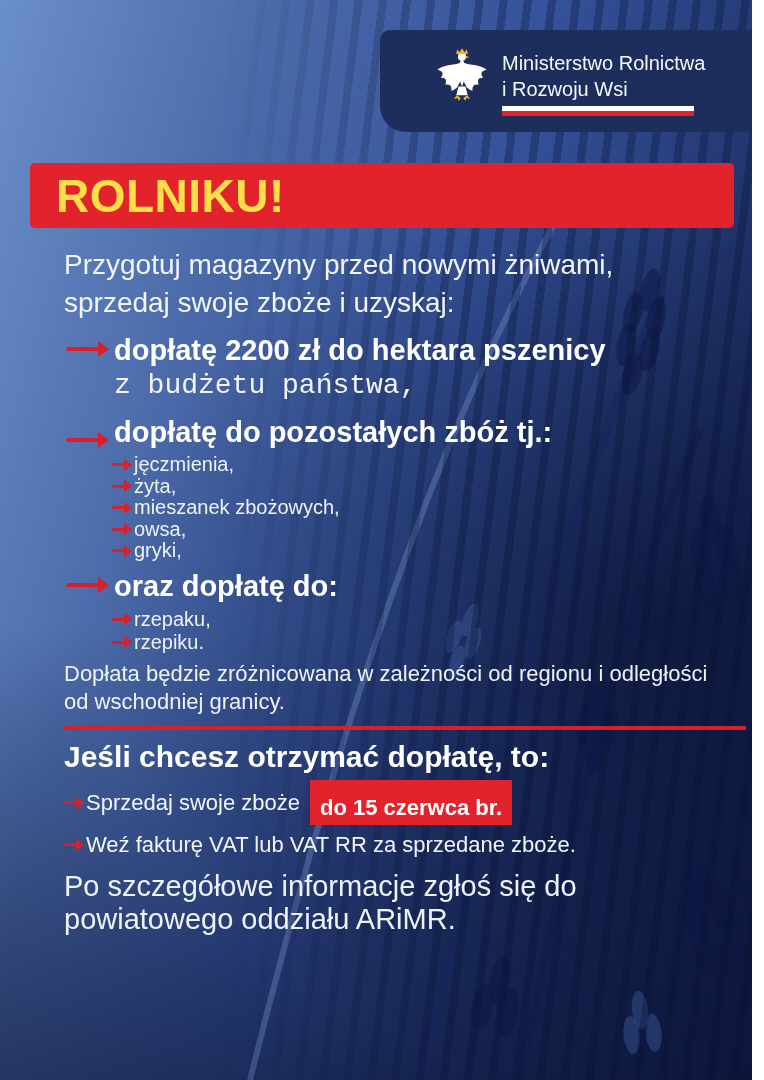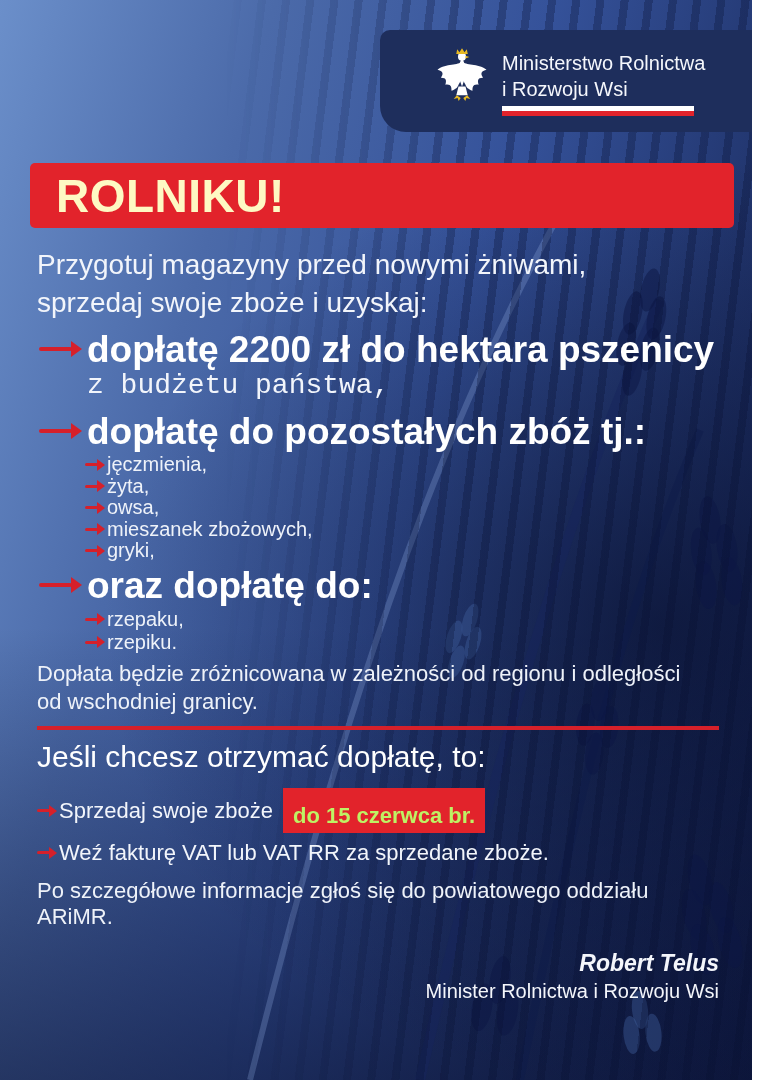--- a/index.html
+++ b/index.html
@@ -28,47 +28,47 @@
   .ministry{position:absolute;left:122px;top:20px;font-size:20px;line-height:26px;font-weight:400;color:#f5f7fc;}
   .flag{position:absolute;left:122px;top:76px;width:192px;}
   .flag .w{height:5px;background:#ffffff;}
   .flag .r{height:5px;background:#e2232b;}
 
   
   .banner{
     position:absolute;top:163px;left:30px;width:704px;height:65px;
     background:#e2232b;border-radius:5px;display:flex;align-items:center;
     padding-left:26px;box-sizing:border-box;
-    font-size:46px;font-weight:700;letter-spacing:.5px;color:#fef9c3;
-  }
-
-  .content{position:absolute;top:246px;left:37px;width:682px;}
+    font-size:46px;font-weight:700;letter-spacing:.5px;color:#fde047;
+  }
+
+  .content{position:absolute;top:246px;left:64px;width:682px;}
   .intro{font-size:28px;line-height:38px;font-weight:400;margin:0 0 10px;color:#f2f5fb;}
 
   
   .barrow{position:relative;display:inline-block;flex:0 0 auto;width:33px;height:4px;background:#d6202a;border-radius:2px;margin:15px 15px 0 2px;}
   .barrow::after{content:"";position:absolute;right:-10px;top:-6px;border-left:11px solid #d6202a;border-top:8px solid transparent;border-bottom:8px solid transparent;}
   .sarrow{position:relative;display:inline-block;flex:0 0 auto;width:13px;height:3px;background:#d6202a;border-radius:1.5px;margin-right:9px;}
   .sarrow::after{content:"";position:absolute;right:-7px;top:-4.5px;border-left:8px solid #d6202a;border-top:6px solid transparent;border-bottom:6px solid transparent;}
 
-  .big-row{display:flex;align-items:flex-start;font-size:37px;font-weight:700;line-height:36px;color:#ffffff;}
+  .big-row{display:flex;align-items:flex-start;font-size:29px;font-weight:700;line-height:36px;color:#ffffff;}
   .b1-sub{margin:0 0 10px 50px;font-size:28px;font-weight:400;line-height:36px;color:#f2f5fb;font-family:Liberation Mono, monospace;}
-  .b2-head{margin-bottom:4px;}
+  .b2-head{margin-bottom:4px;align-items:center;}
   .sub-list{margin:0 0 4px 48px;}
   .sub-item{display:flex;align-items:center;height:21.5px;font-size:20px;color:#eef2f9;}
   .b3-head{margin:6px 0 4px;}
   .b3-list{margin-bottom:6px;}
   .b3-list .sub-item{height:23px;}
 
   .note{font-size:22px;line-height:28px;margin:4px 0 10px;font-weight:400;color:#eef2f9;}
   .rule{height:4px;background:#d6202a;margin:0 0 10px;}
-  .howto-heading{font-size:30px;font-weight:400;margin:0 0 20px;color:#ffffff;}
+  .howto-heading{font-size:30px;font-weight:700;margin:0 0 12px;color:#ffffff;}
   .step{display:flex;align-items:center;height:34px;margin-bottom:8px;font-size:22px;color:#f2f5fb;}
-  .highlight{background:#e2232b;color:#bef264;font-weight:700;padding:17px 10px 6px;margin-left:10px;line-height:1;}
-  .footnote{font-size:22px;margin:8px 0 0;color:#eef2f9;}
+  .highlight{background:#e2232b;color:#ffffff;font-weight:700;padding:17px 10px 6px;margin-left:10px;line-height:1;}
+  .footnote{font-size:29px;margin:8px 0 0;color:#eef2f9;}
   .signature{margin-top:18px;text-align:right;color:#f4f6fb;}
   .sig-name{font-size:23px;font-style:italic;font-weight:700;line-height:30px;}
   .sig-title{font-size:20px;line-height:27px;font-weight:400;}
 </style>
 </head>
 <body>
 
 <div class="page">
 
   <svg class="bg-art" width="764" height="1080" viewBox="0 0 764 1080">
@@ -177,25 +177,25 @@
       <div class="sub-item">
           <span class="sarrow"></span>
           <span>jęczmienia,</span>
         </div>
       <div class="sub-item">
           <span class="sarrow"></span>
           <span>żyta,</span>
         </div>
       <div class="sub-item">
           <span class="sarrow"></span>
+          <span>mieszanek zbożowych,</span>
+        </div>
+      <div class="sub-item">
+          <span class="sarrow"></span>
           <span>owsa,</span>
-        </div>
-      <div class="sub-item">
-          <span class="sarrow"></span>
-          <span>mieszanek zbożowych,</span>
         </div>
       <div class="sub-item">
           <span class="sarrow"></span>
           <span>gryki,</span>
         </div>
     </div>
 
     <div class="big-row b3-head">
       <span class="barrow"></span>
       <span>oraz dopłatę do:</span>
@@ -225,19 +225,15 @@
       <span>Sprzedaj swoje zboże</span>
       <span class="highlight">do 15 czerwca br.</span>
     </div>
     <div class="step">
       <span class="sarrow"></span>
       <span>Weź fakturę VAT lub VAT RR za sprzedane zboże.</span>
     </div>
 
     <p class="footnote">Po szczegółowe informacje zgłoś się do powiatowego oddziału ARiMR.</p>
 
-    <div class="signature">
-      <div class="sig-name">Robert Telus</div>
-      <div class="sig-title">Minister Rolnictwa i Rozwoju Wsi</div>
-    </div>
 
   </div>
 </div>
 
 </body></html>

